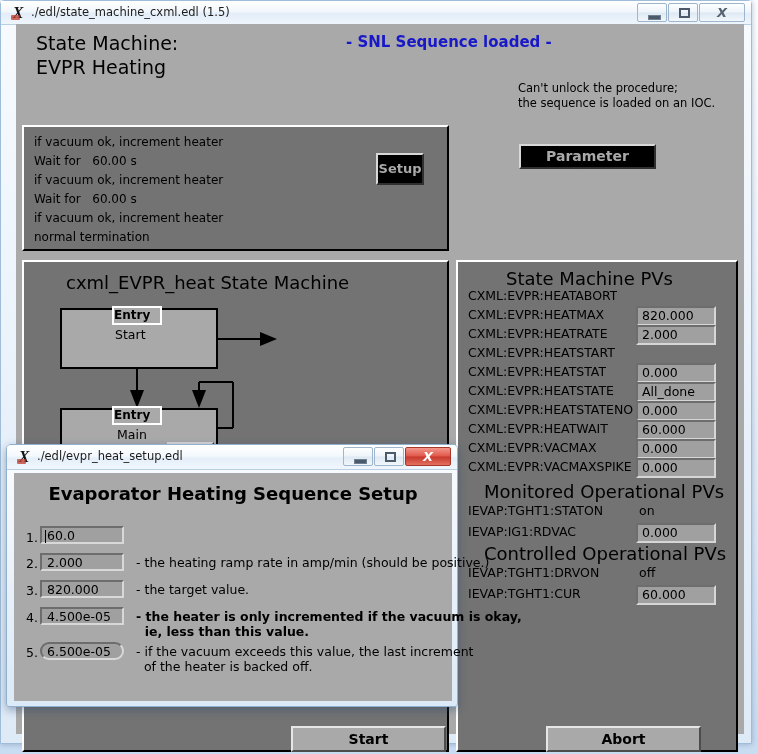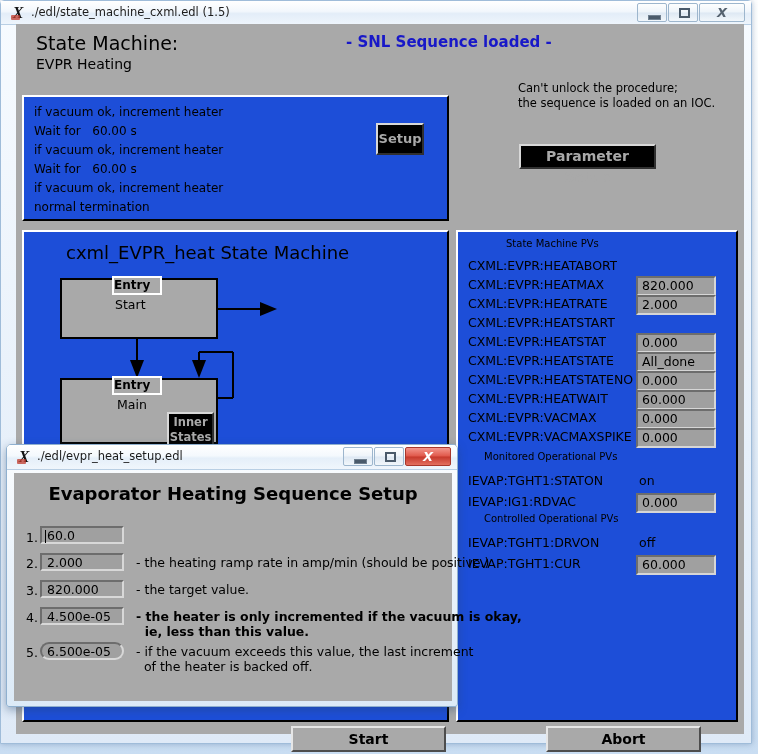--- a/index.html
+++ b/index.html
@@ -121,37 +121,38 @@
   }
   .edm-text {
     position: absolute;
     font-family: "DejaVu Sans", sans-serif;
     color: #000;
     white-space: pre;
   }
 
   
   #sm-title-1 { left: 20px; top: 8px; font-size: 19px; }
-  #sm-title-2 { left: 20px; top: 32px; font-size: 14px; }
+  #sm-title-2 { left: 20px; top: 32px; font-size: 19px; }
   #snl-status {
     left: 330px; top: 9px;
     font-size: 15px; font-weight: bold; color: #1818c8;
   }
   #lock-msg-1 { left: 502px; top: 57px; font-size: 11.5px; }
   #lock-msg-2 { left: 502px; top: 72px; font-size: 11.5px; }
 
   
   .sunken {
     position: absolute;
-    background: #1d4ed8;
+    background: #737373;
     border-top: 2px solid #ffffff;
     border-left: 2px solid #ffffff;
     border-right: 2px solid #000000;
     border-bottom: 2px solid #000000;
     box-sizing: border-box;
+    margin-top: 30px;
   }
   #seq-box { left: 6px; top: 71px; width: 427px; height: 126px; }
   #sm-box  { left: 6px; top: 206px; width: 427px; height: 492px; }
   #pv-box  { left: 440px; top: 206px; width: 282px; height: 492px; }
 
   .seq-line {
     position: absolute;
     left: 10px;
     font-size: 12px;
     font-family: "DejaVu Sans", sans-serif;
@@ -222,21 +223,21 @@
     font-family: "DejaVu Sans", sans-serif;
     color: #000;
   }
   #label-start { left: 91px; top: 65px; }
   #label-main  { left: 93px; top: 165px; }
   #label-alldone { left: 256px; top: 300px; font-size: 13px; }
 
   
   .pv-heading {
     position: absolute;
-    font-size: 10px;
+    font-size: 18px;
     color: #000;
     font-family: "DejaVu Sans", sans-serif;
     white-space: nowrap;
   }
   .pv-name {
     position: absolute;
     left: 10px;
     font-size: 12.5px;
     color: #000;
     font-family: "DejaVu Sans", sans-serif;

